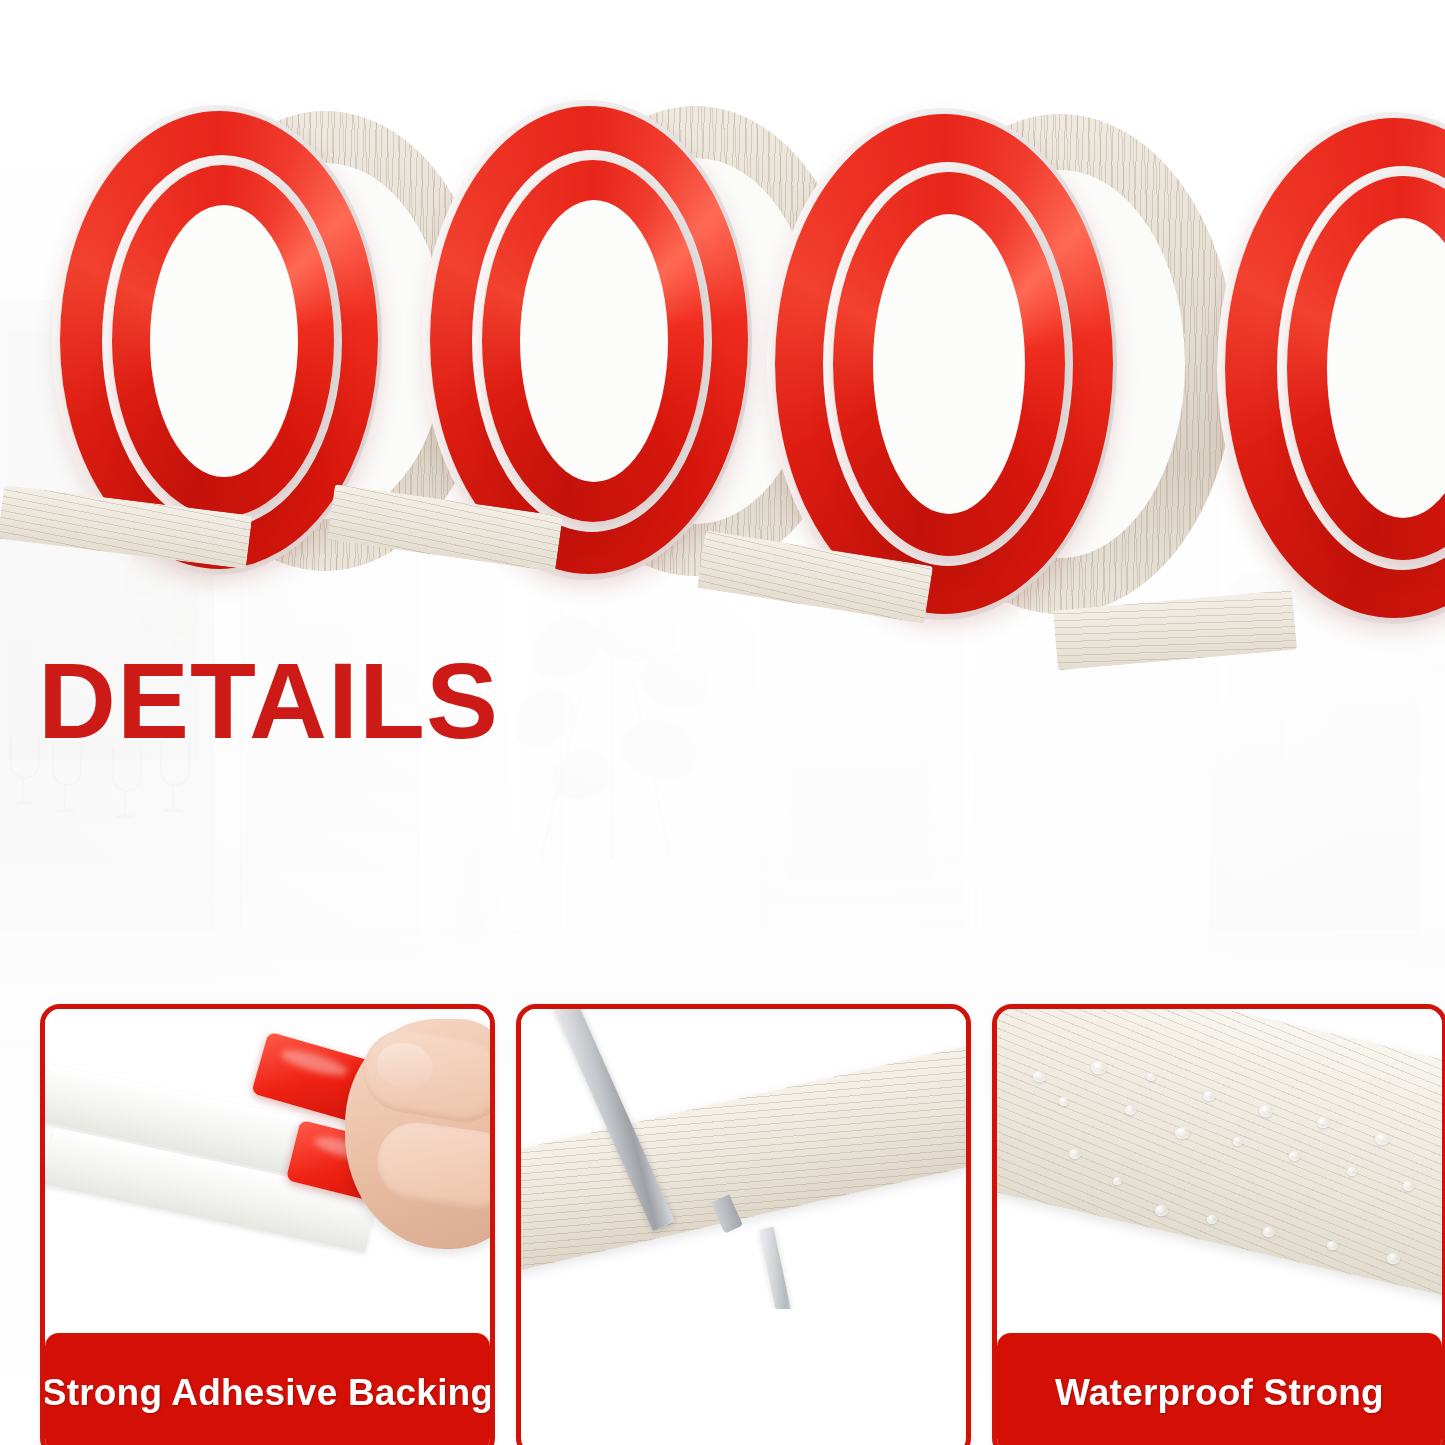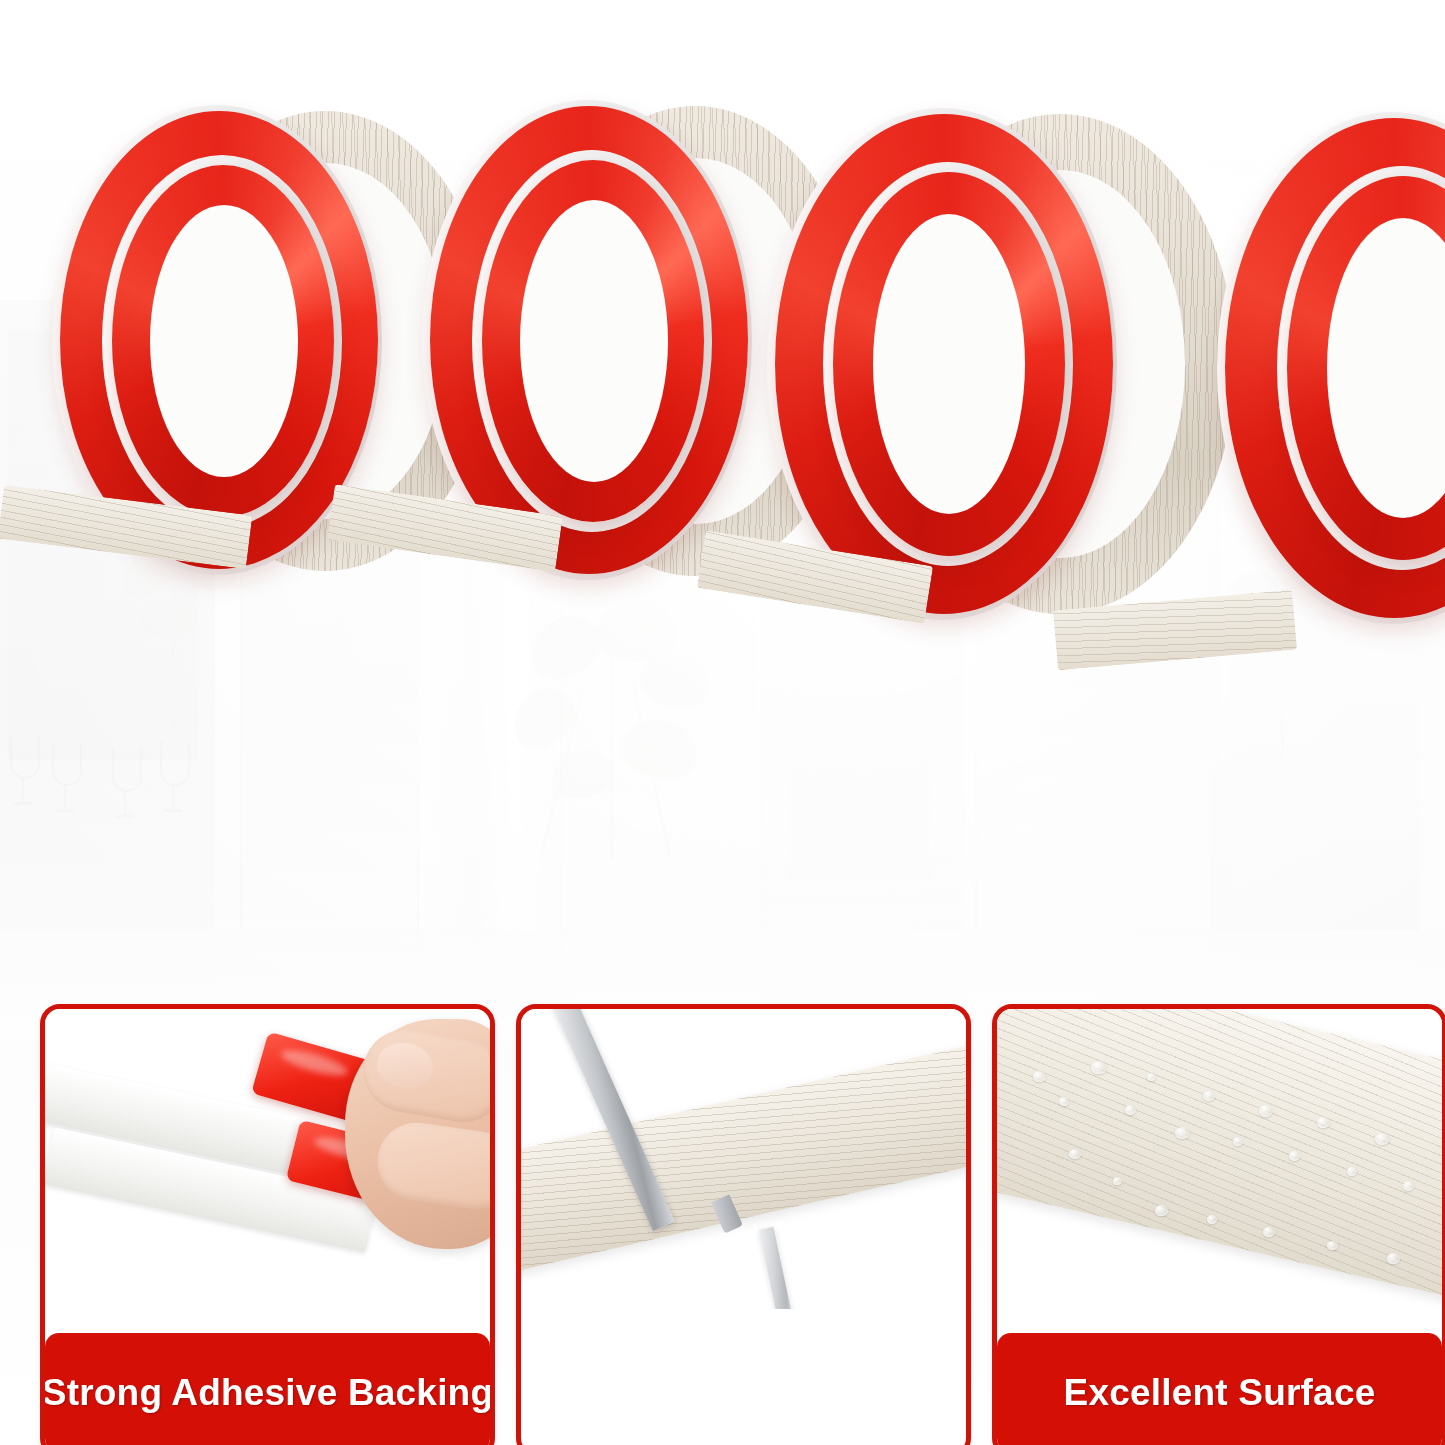--- a/index.html
+++ b/index.html
@@ -263,20 +263,21 @@
       transform:rotate(8deg);border-radius:4px;"></div>
     <div style="position:absolute;left:700px;top:548px;width:230px;height:58px;
       background:repeating-linear-gradient(4deg,rgba(166,154,136,.34) 0px,rgba(166,154,136,.34) 1px,rgba(255,255,255,0) 1px,rgba(255,255,255,0) 7px),linear-gradient(180deg,#f3efe7,#e4ddd0);
       transform:rotate(9deg);border-radius:4px;"></div>
     <div style="position:absolute;left:1055px;top:600px;width:240px;height:60px;
       background:repeating-linear-gradient(3deg,rgba(166,154,136,.34) 0px,rgba(166,154,136,.34) 1px,rgba(255,255,255,0) 1px,rgba(255,255,255,0) 7px),linear-gradient(180deg,#f3efe7,#e4ddd0);
       transform:rotate(-5deg);border-radius:4px;"></div>
   </div>
 
   <div class="title-block">
+    <div class="title-line">DETAILS</div>
   </div>
 
   <div class="cards">
 
     <div class="card card-1">
       <div class="card-photo">
         <div class="trim-strip" style="left:-10px;top:88px;width:330px;height:58px;transform:rotate(12deg);"></div>
         <div class="trim-strip" style="left:0px;top:152px;width:330px;height:58px;transform:rotate(12deg);"></div>
         <div class="red-tab" style="left:212px;top:42px;width:150px;height:64px;transform:rotate(16deg);"></div>
         <div class="red-tab" style="left:246px;top:128px;width:150px;height:62px;transform:rotate(14deg);"></div>
@@ -318,17 +319,17 @@
         <div class="drop" style="left:406px;top:172px;width:11px;height:10px;"></div>
         <div class="drop" style="left:72px;top:140px;width:12px;height:10px;"></div>
         <div class="drop" style="left:116px;top:168px;width:9px;height:8px;"></div>
         <div class="drop" style="left:158px;top:196px;width:13px;height:11px;"></div>
         <div class="drop" style="left:210px;top:206px;width:10px;height:9px;"></div>
         <div class="drop" style="left:266px;top:218px;width:12px;height:10px;"></div>
         <div class="drop" style="left:330px;top:232px;width:11px;height:9px;"></div>
         <div class="drop" style="left:390px;top:244px;width:13px;height:11px;"></div>
       </div>
       <div class="card-label">
-        <span>Excellent Surface</span>
+        <span>Waterproof Strong</span>
       </div>
     </div>
   </div>
 </div>
 
 </body></html>

